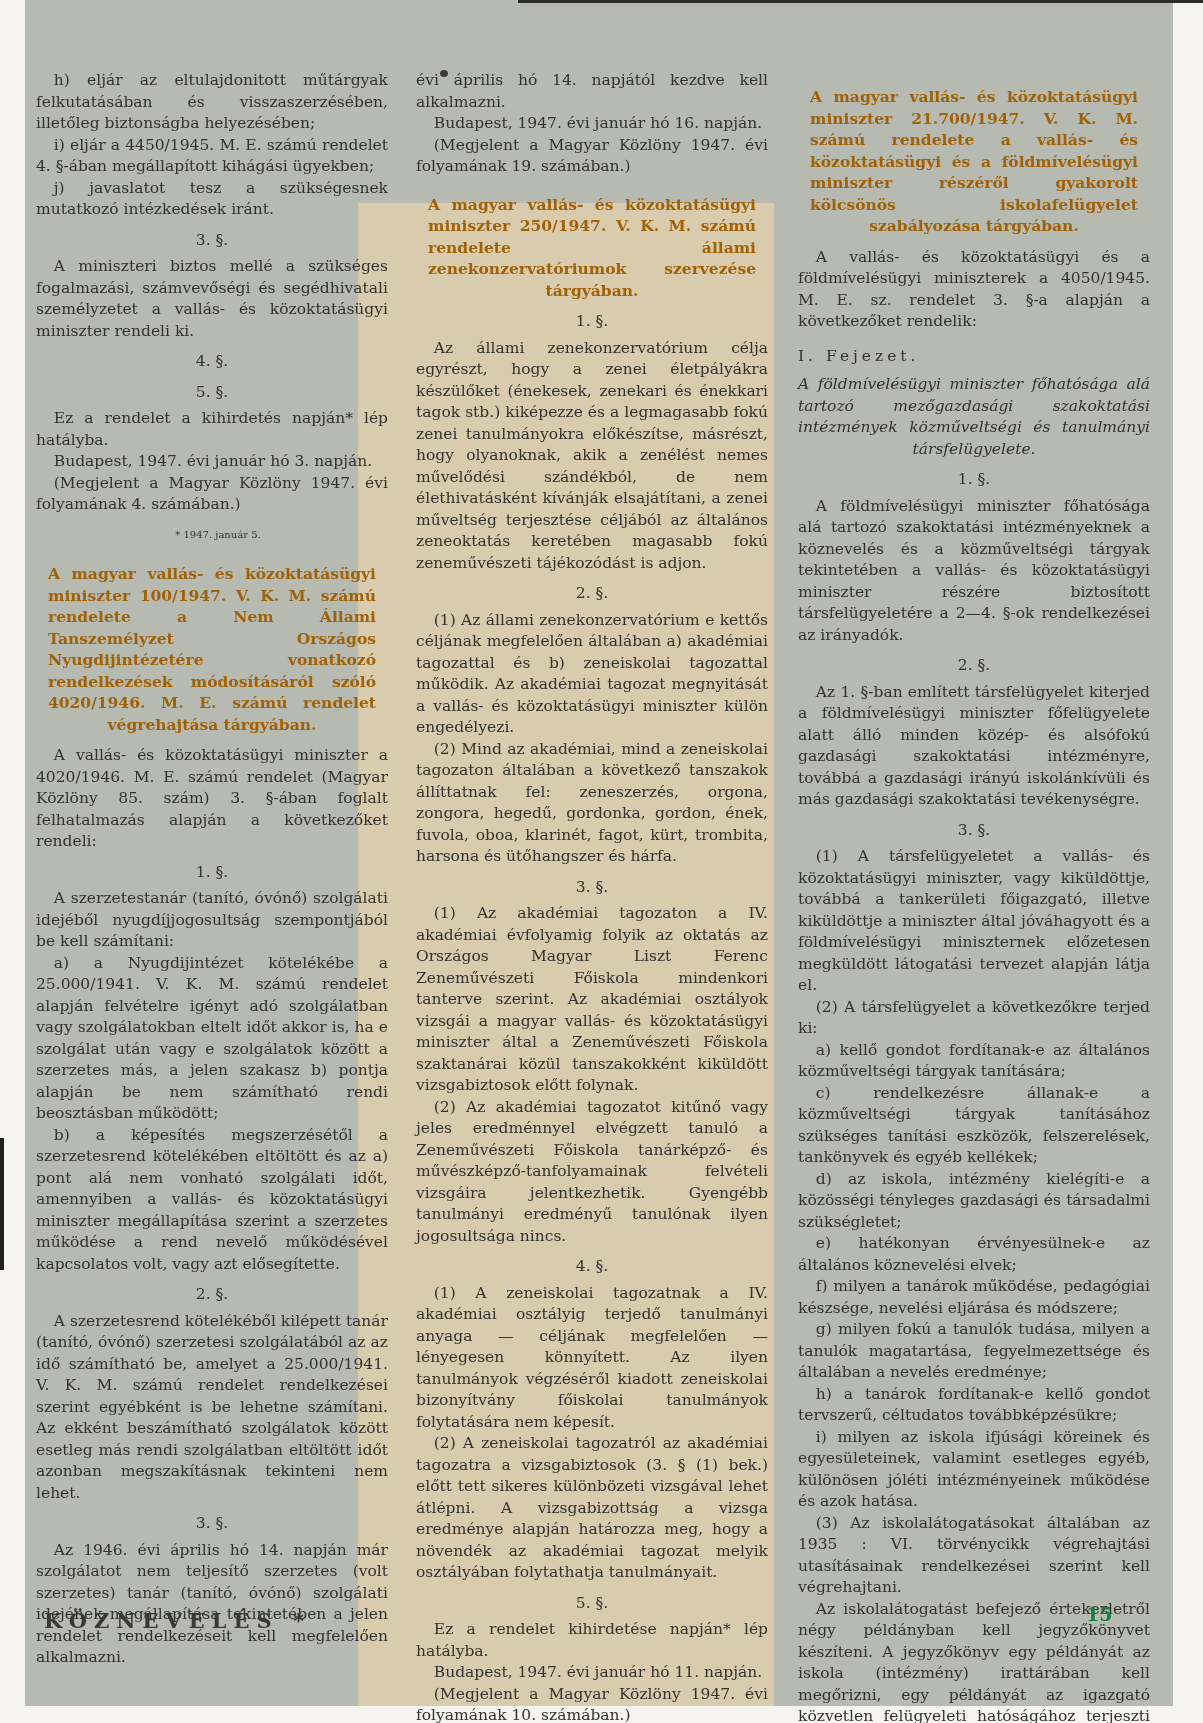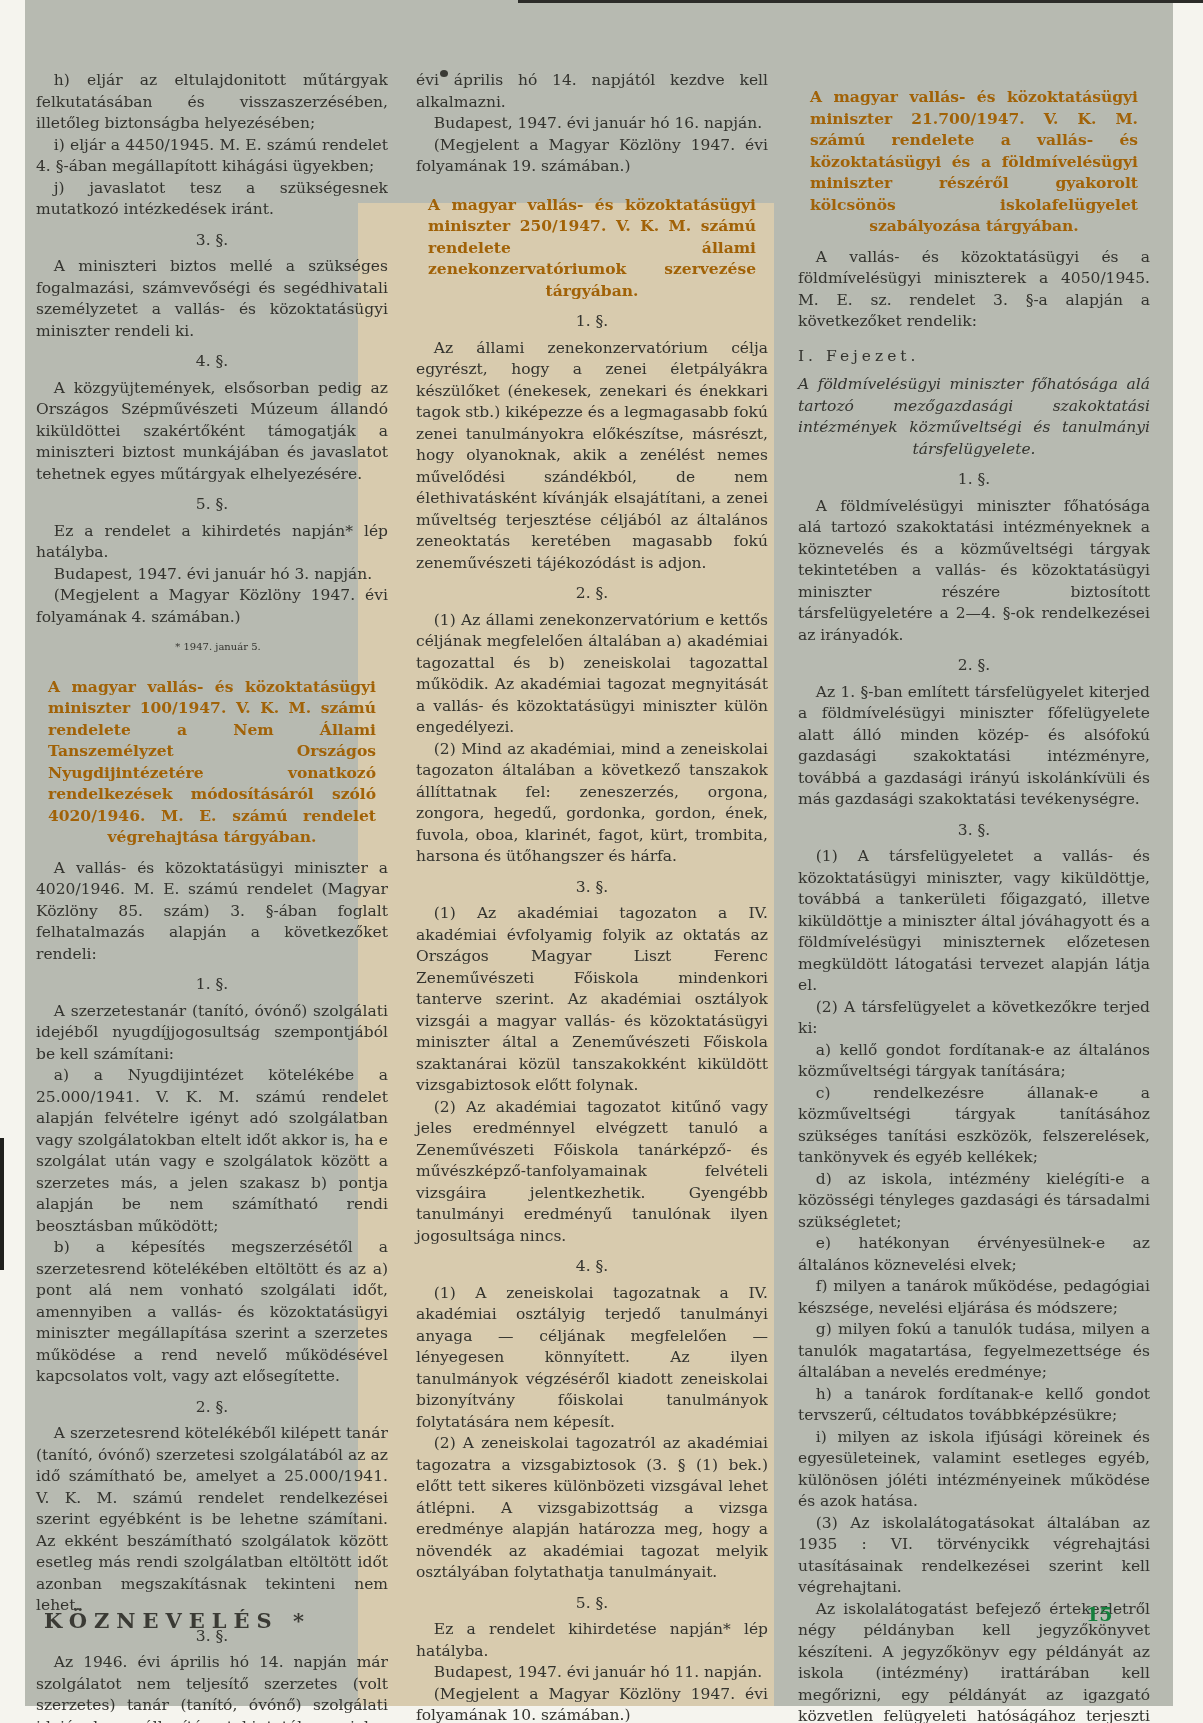--- a/index.html
+++ b/index.html
@@ -72,21 +72,20 @@
 <div class="left-streak"></div>
 <div class="ink-dot"></div>
 
 <div id="col1" class="col">
     <p class="para">h) eljár az eltulajdonitott műtárgyak felkutatásában és visszaszerzésében, illetőleg biztonságba helyezésében;</p>
     <p class="para">i) eljár a 4450/1945. M. E. számú rendelet 4. §-ában megállapított kihágási ügyekben;</p>
     <p class="para">j) javaslatot tesz a szükségesnek mutatkozó intézkedések iránt.</p>
     <p class="section">3. §.</p>
     <p class="para">A miniszteri biztos mellé a szükséges fogalmazási, számvevőségi és segédhivatali személyzetet a vallás- és közoktatásügyi miniszter rendeli ki.</p>
     <p class="section">4. §.</p>
-    <p class="para">A közgyüjtemények, elsősorban pedig az Országos Szépművészeti Múzeum állandó kiküldöttei szakértőként támogatják a miniszteri biztost munkájában és javaslatot tehetnek egyes műtárgyak elhelyezésére.</p>
     <p class="section">5. §.</p>
     <p class="para">Ez a rendelet a kihirdetés napján* lép hatályba.</p>
     <p class="para">Budapest, 1947. évi január hó 3. napján.</p>
     <p class="para">(Megjelent a Magyar Közlöny 1947. évi folyamának 4. számában.)</p>
     <p class="footnote">* 1947. január 5.</p>
     <p class="title">A magyar vallás- és közoktatásügyi miniszter 100/1947. V. K. M. számú rendelete a Nem Állami Tanszemélyzet Országos Nyugdijintézetére vonatkozó rendelkezések módosításáról szóló 4020/1946. M. E. számú rendelet végrehajtása tárgyában.</p>
     <p class="para">A vallás- és közoktatásügyi miniszter a 4020/1946. M. E. számú rendelet (Magyar Közlöny 85. szám) 3. §-ában foglalt felhatalmazás alapján a következőket rendeli:</p>
     <p class="section">1. §.</p>
     <p class="para">A szerzetestanár (tanító, óvónő) szolgálati idejéből nyugdíjjogosultság szempontjából be kell számítani:</p>
     <p class="para">a) a Nyugdijintézet kötelékébe a 25.000/1941. V. K. M. számú rendelet alapján felvételre igényt adó szolgálatban vagy szolgálatokban eltelt időt akkor is, ha e szolgálat után vagy e szolgálatok között a szerzetes más, a jelen szakasz b) pontja alapján be nem számítható rendi beosztásban működött;</p>

